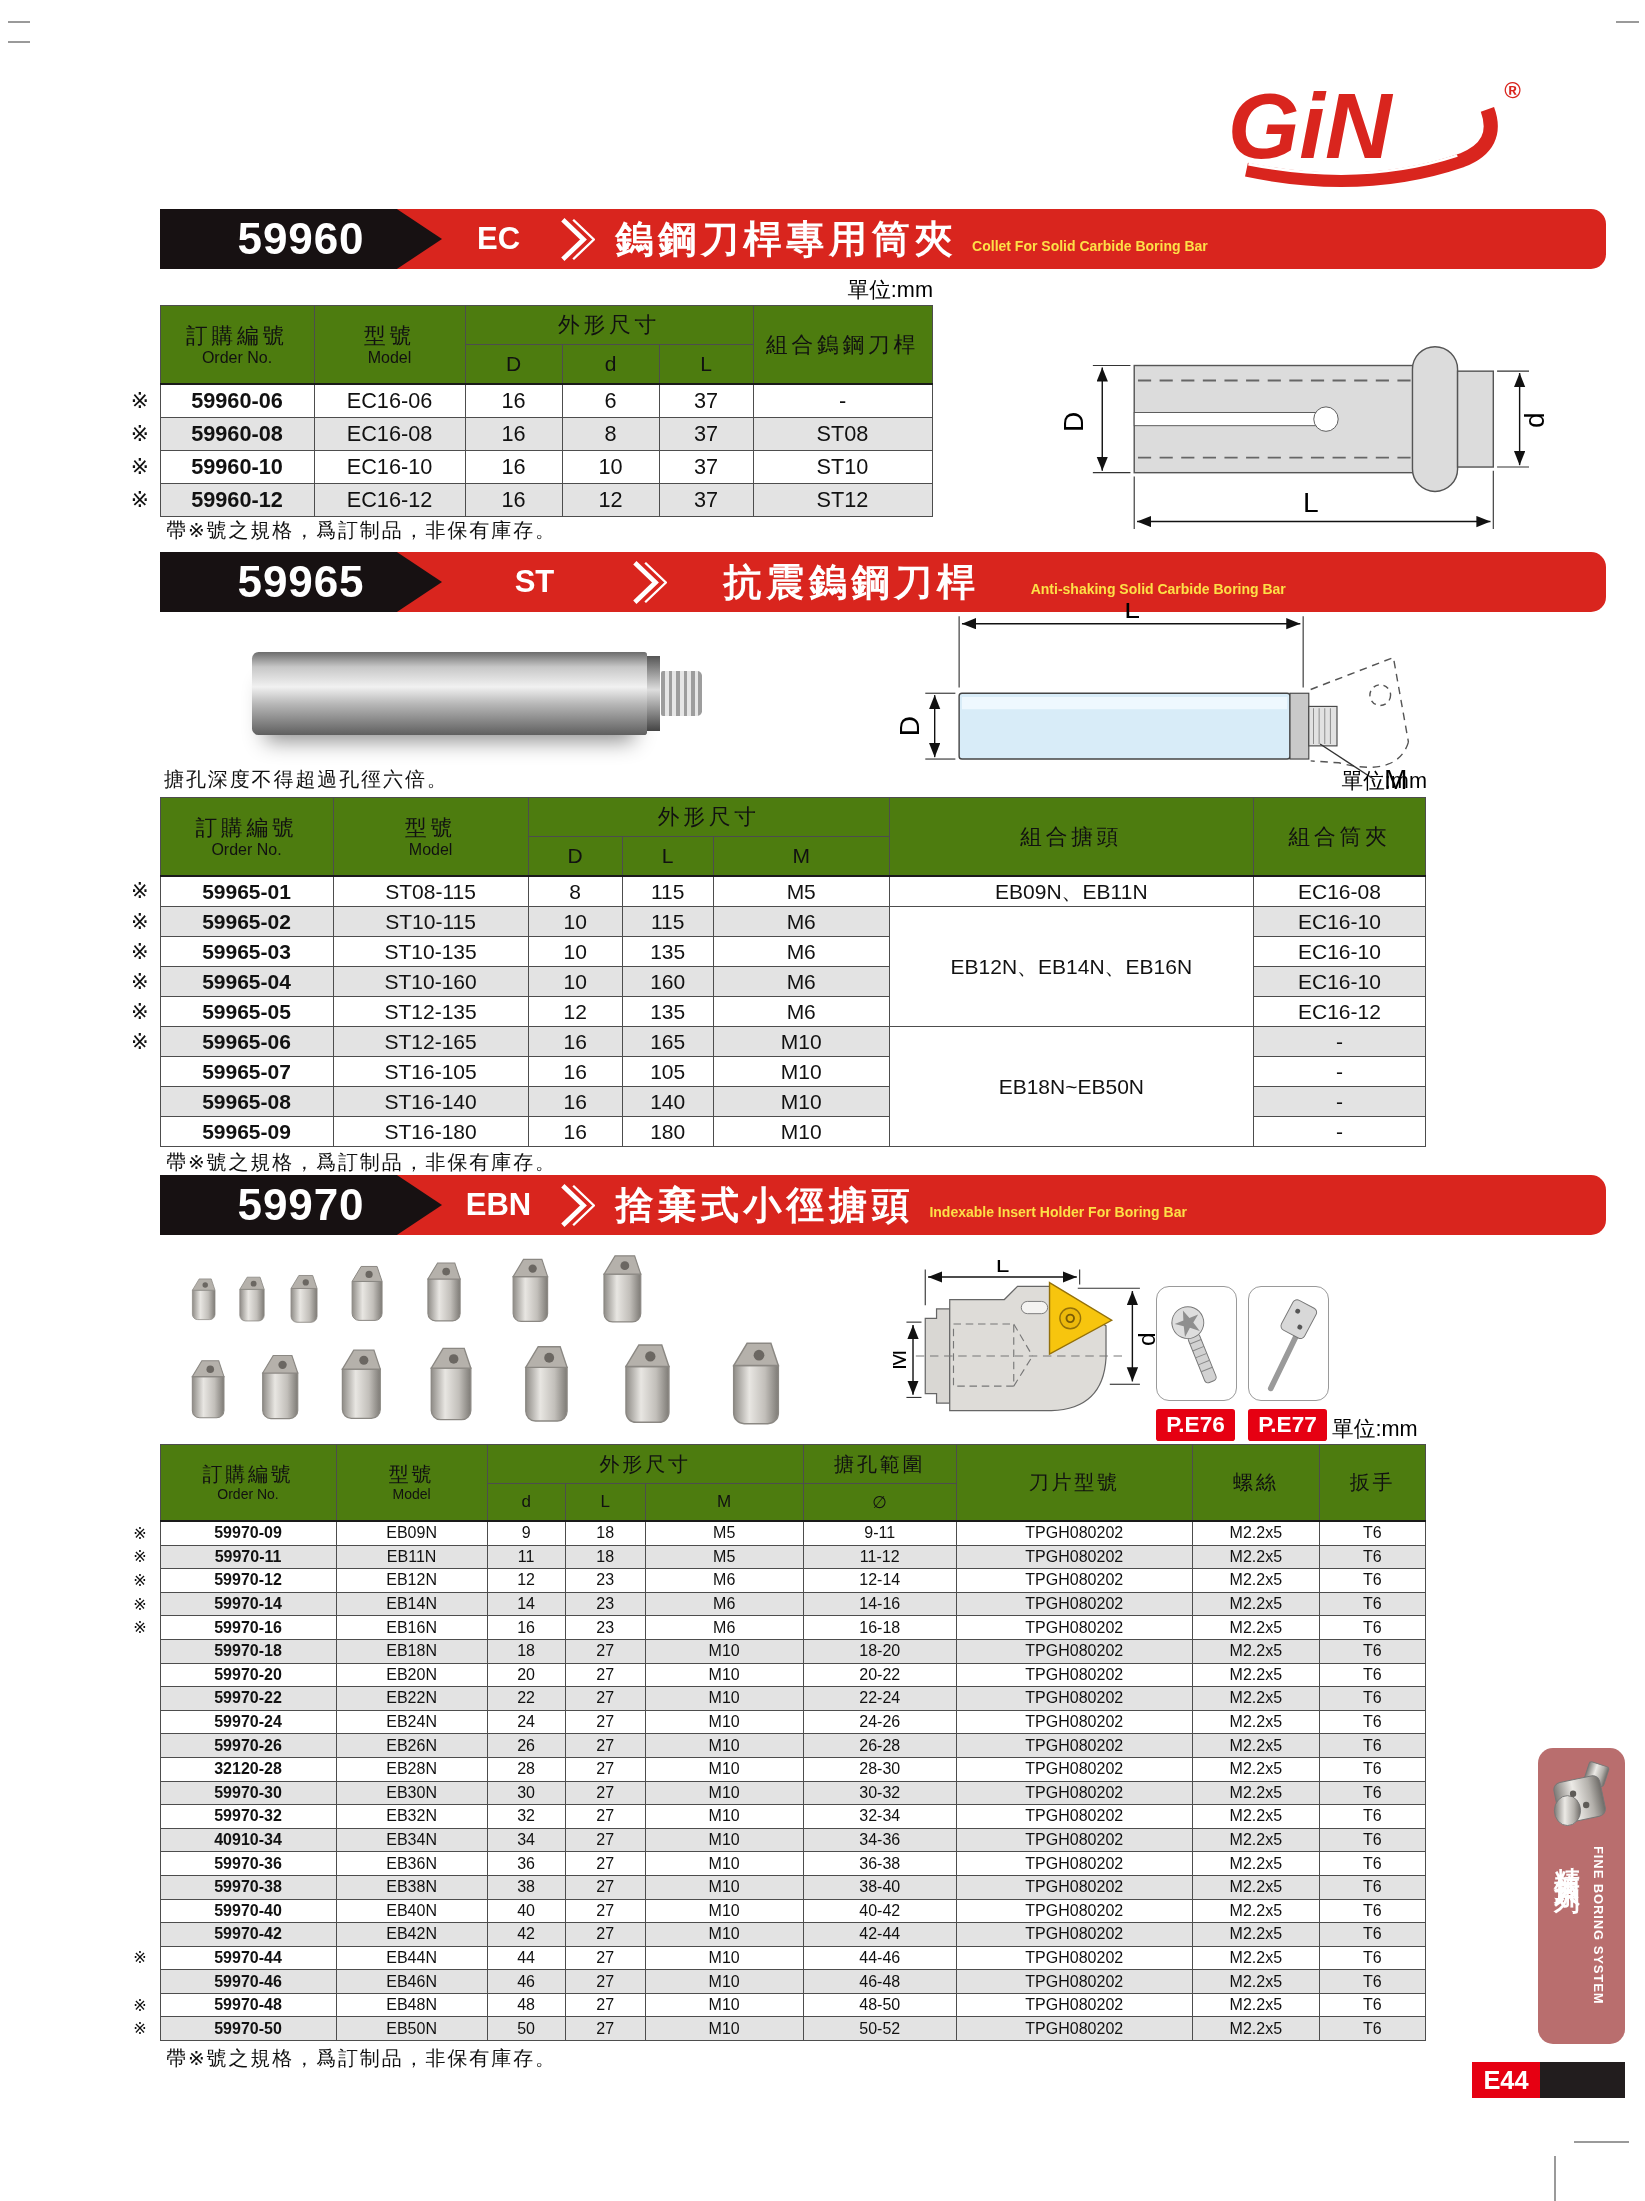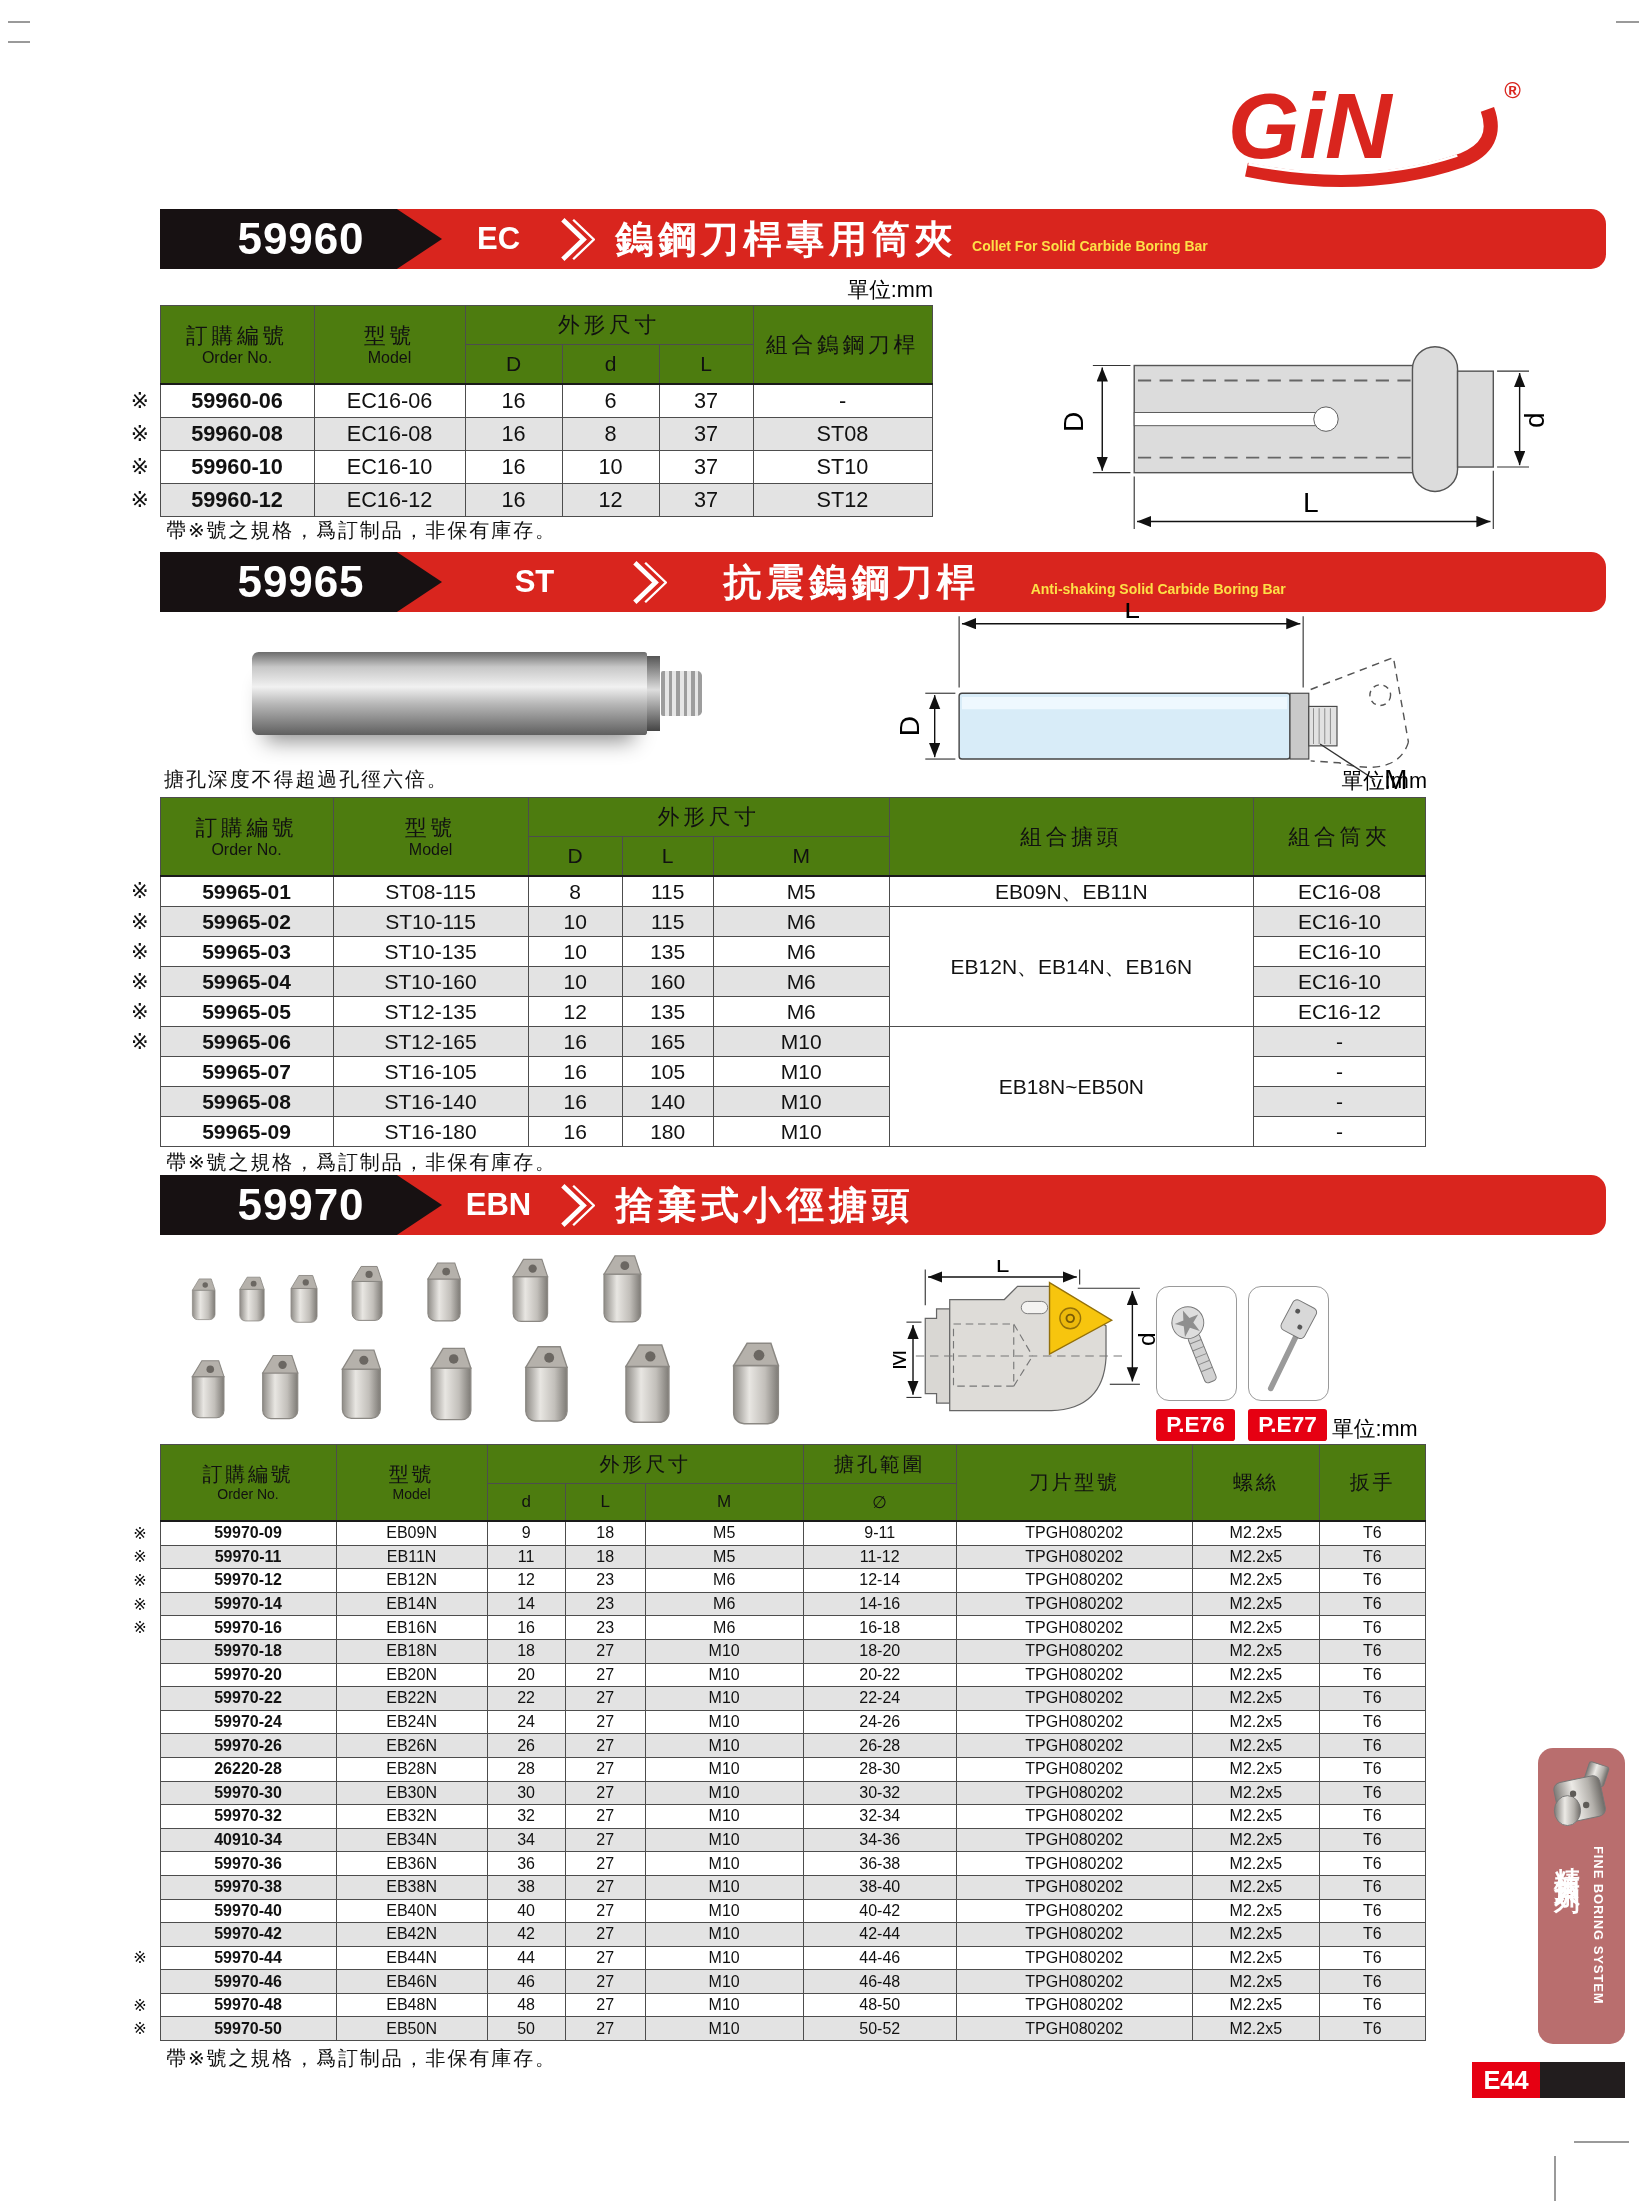--- a/index.html
+++ b/index.html
@@ -390,20 +390,21 @@
   <div class="note" style="left:166px;top:1149px;">帶※號之規格，爲訂制品，非保有庫存。</div>
 
   <div class="bar" style="top:1175px;">
     <div class="bar-num">59970</div>
     <div class="bar-code">EBN</div>
     <svg class="bar-chev" width="38" height="47" viewBox="0 0 40 50">
       <path d="M6 4 L28 25 L6 46" stroke="#fff" stroke-width="5" fill="none"></path>
       <path d="M17 4 L39 25 L17 46" stroke="#fff" stroke-width="2.5" fill="none"></path>
     </svg>
     <div class="bar-zh">捨棄式小徑搪頭</div>
+    <div class="bar-en">Indexable Insert Holder For Boring Bar</div>
   </div>
 
   <svg style="position:absolute;left:186px;top:1252px;" width="697" height="184" viewBox="0 0 740 195">
     <defs>
       <linearGradient id="mgH" x1="0" y1="0" x2="1" y2="0">
         <stop offset="0" stop-color="#8f8c87"></stop>
           <stop offset="0.35" stop-color="#e8e6e2"></stop>
         <stop offset="0.7" stop-color="#c2bfba"></stop>
           <stop offset="1" stop-color="#7e7b76"></stop>
       </linearGradient>
@@ -653,21 +654,21 @@
             <td>26</td>
             <td>27</td>
             <td>M10</td>
             <td>26-28</td>
             <td>TPGH080202</td>
             <td>M2.2x5</td>
             <td>T6</td>
           </tr>
           <tr>
             <td class="mark-cell"></td>
-            <td class="c-order">26220-28</td>
+            <td class="c-order">32120-28</td>
             <td>EB28N</td>
             <td>28</td>
             <td>27</td>
             <td>M10</td>
             <td>28-30</td>
             <td>TPGH080202</td>
             <td>M2.2x5</td>
             <td>T6</td>
           </tr>
           <tr>

